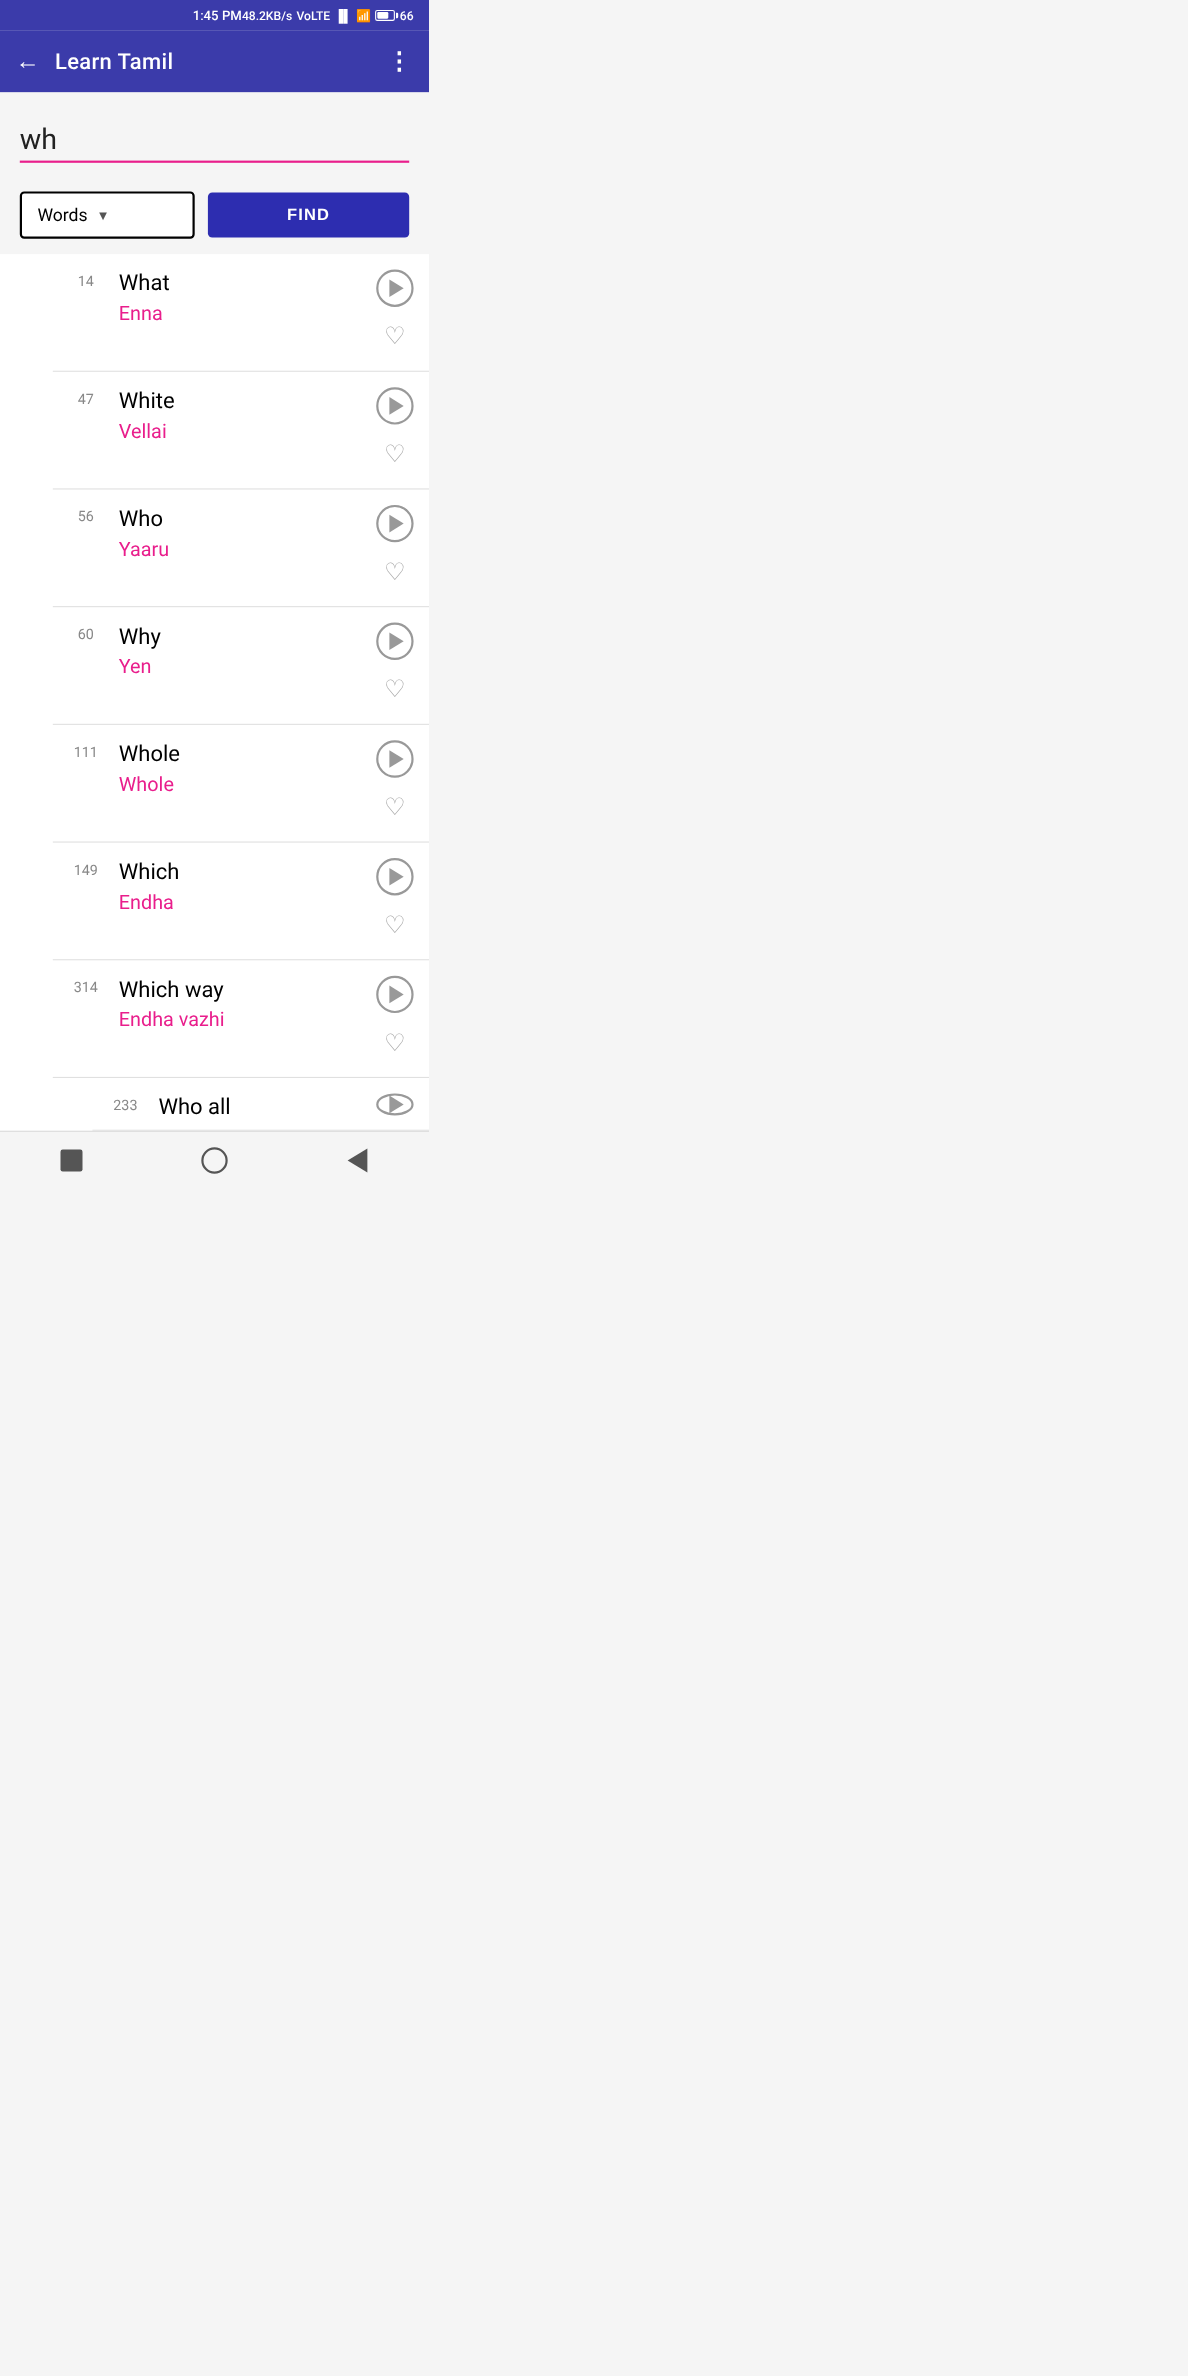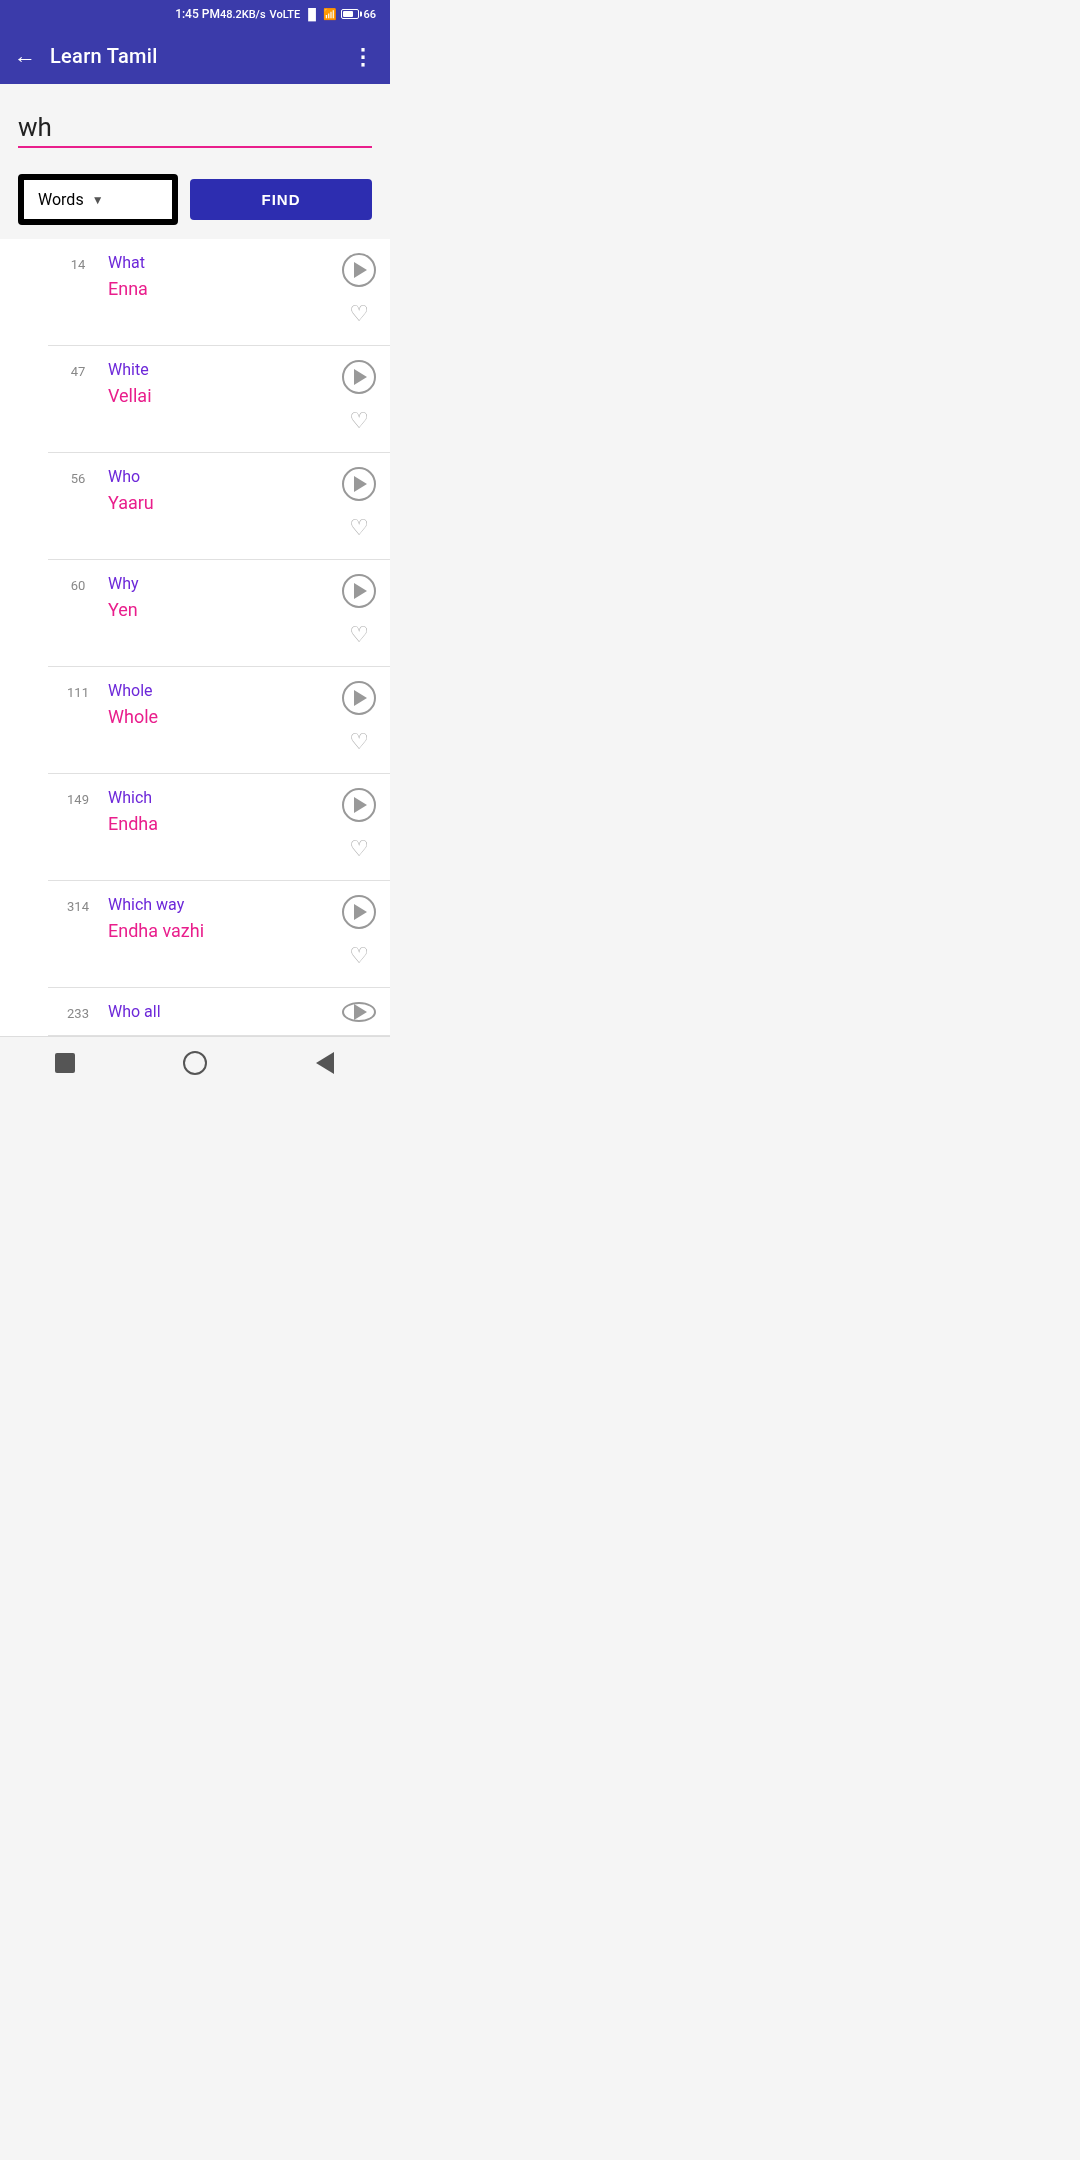--- a/index.html
+++ b/index.html
@@ -113,21 +113,21 @@
       display: flex;
       align-items: center;
       gap: 12px;
       padding: 0 18px 14px;
     }
     .dropdown {
       display: flex;
       align-items: center;
       gap: 8px;
       background: white;
-      border: 6px solid #000000;
+      border: 2px solid #000000;
       border-radius: 4px;
       padding: 10px 14px;
       font-size: 16px;
       cursor: pointer;
       flex: 1;
       max-width: 160px;
     }
     .dropdown .chevron {
       font-size: 12px;
       color: #555;
@@ -163,22 +163,22 @@
       color: #888;
       padding-top: 2px;
       flex-shrink: 0;
       align-self: flex-start;
       padding-top: 4px;
     }
     .word-content {
       flex: 1;
     }
     .word-english {
-      font-size: 16px;
-      color: #6d28d9;
+      font-size: 20px;
+      color: #000000;
       font-weight: 400;
       margin-bottom: 6px;
     }
     .word-tamil {
       font-size: 18px;
       color: #e91e8c;
     }
     .word-actions {
       display: flex;
       flex-direction: column;
@@ -258,20 +258,21 @@
       height: 0;
       border-top: 11px solid transparent;
       border-bottom: 11px solid transparent;
       border-right: 18px solid #555;
     }
 
     
     .word-item-partial {
       overflow: hidden;
       max-height: 48px;
+      margin-left: 36px;
     }
   </style>
 </head>
 <body>
 
 <div class="status-bar">
   <span>1:45 PM</span>
   <div class="status-right">
     <span>48.2KB/s</span>
     <span>VoLTE</span>

